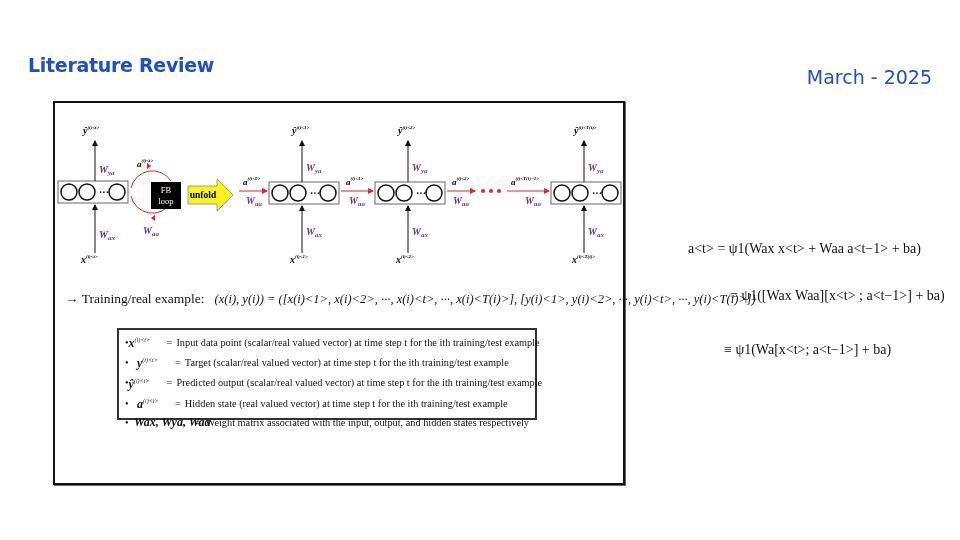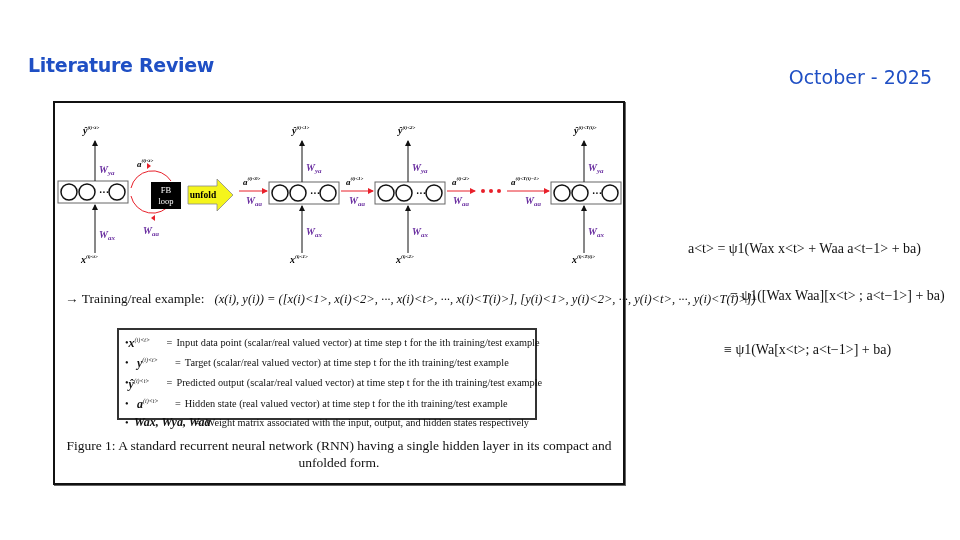--- a/index.html
+++ b/index.html
@@ -16,21 +16,21 @@
   .legend-item sup { font-size:6px; font-weight:normal; }
   .legend-item .eq { margin:0 4px; }
   .caption { position:absolute; left:0; right:0; top:334px; text-align:center; font-size:13.5px; line-height:17px; color:#111; padding:0 8px; }
   .equations { position:absolute; left:688px; top:222px; width:240px; font-size:14px; color:#111; }
   .eq-line { position:absolute; white-space:nowrap; }
 </style>
 </head>
 <body>
 
 <div class="slide-title">Literature Review</div>
-<div class="slide-date">October - 2025</div>
+<div class="slide-date">March - 2025</div>
 
 <div class="figure">
   <svg width="568" height="180" viewBox="0 0 568 180">
     <defs>
       <marker id="ab" markerWidth="6" markerHeight="6" refX="5" refY="3" orient="auto">
           <path d="M0,0 L6,3 L0,6 z" fill="#111"></path>
         </marker>
       <marker id="ar" markerWidth="6" markerHeight="6" refX="5" refY="3" orient="auto">
           <path d="M0,0 L6,3 L0,6 z" fill="#e8202a"></path>
         </marker>
@@ -154,20 +154,19 @@
       <span>Hidden state (real valued vector) at time step t for the ith training/test example</span>
     </div>
     <div class="legend-item">
       <span class="bullet">•</span>
       <span class="sym">Wax, Wya, Waa</span>
       <span class="eq">=</span>
       <span>Weight matrix associated with the input, output, and hidden states respectively</span>
     </div>
   </div>
 
-  <div class="caption">Figure 1: A standard recurrent neural network (RNN) having a single hidden layer in its compact and unfolded form.</div>
 </div>
 
 <div class="equations">
   <div class="eq-line" style="left:0;top:19px;">a&lt;t&gt; = ψ1(Wax x&lt;t&gt; + Waa a&lt;t−1&gt; + ba)</div>
   <div class="eq-line" style="left:42px;top:66px;">= ψ1([Wax Waa][x&lt;t&gt; ; a&lt;t−1&gt;] + ba)</div>
   <div class="eq-line" style="left:28px;top:120px;margin-left:8px;">≡ ψ1(Wa[x&lt;t&gt;; a&lt;t−1&gt;] + ba)</div>
 </div>
 
 </body></html>

